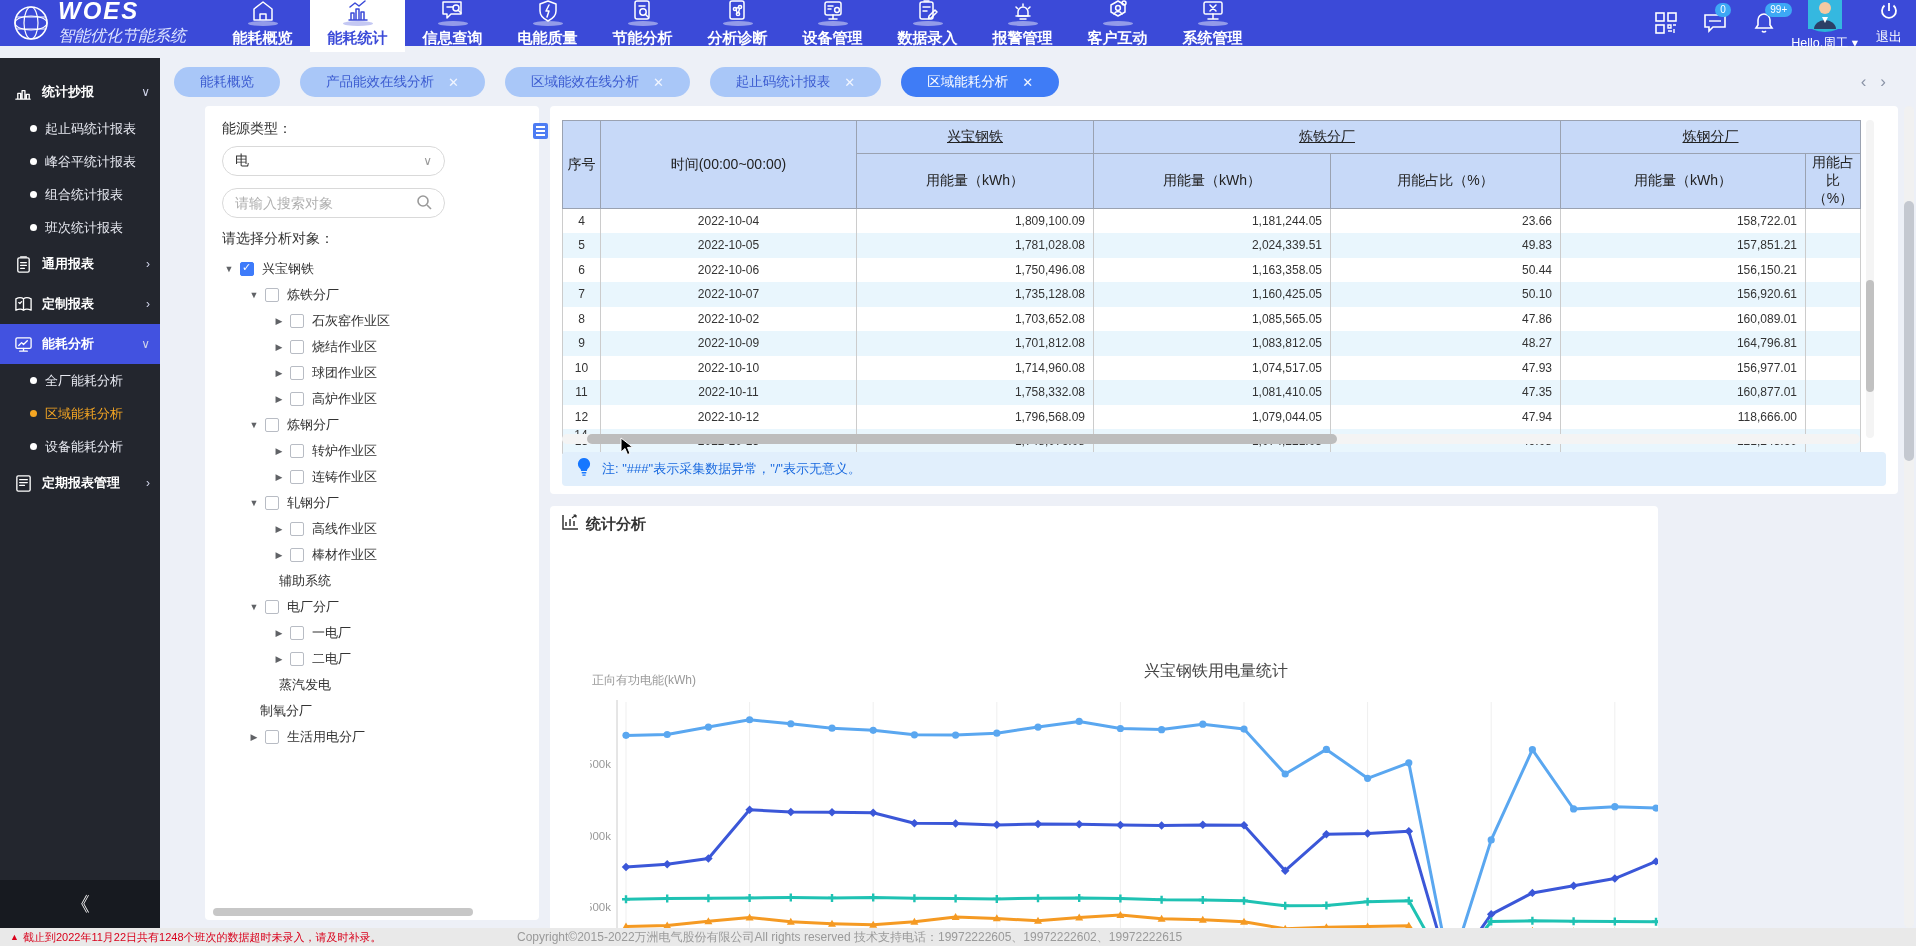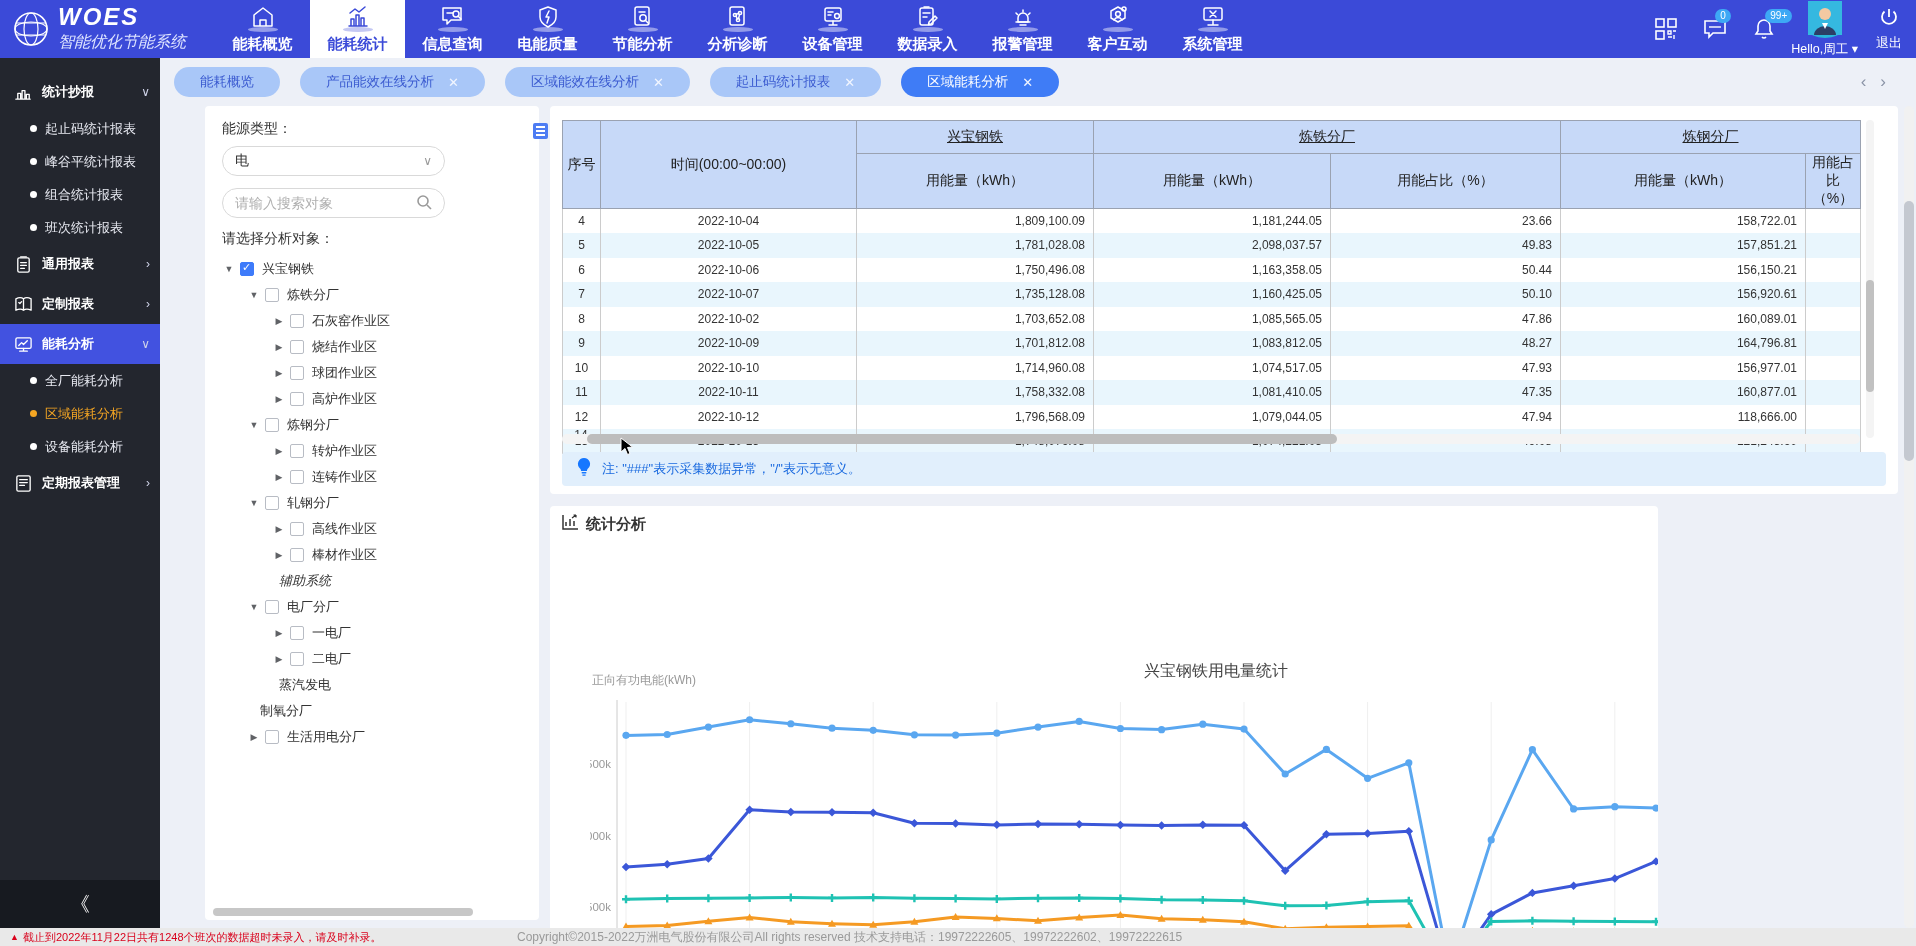--- a/index.html
+++ b/index.html
@@ -2,21 +2,21 @@
 <html><head>
 <meta charset="utf-8">
 <style>
   * { margin:0; padding:0; box-sizing:border-box; }
   html,body { background:#d8dbe2; }
   #root {
     position:relative; width:1916px; height:946px; overflow:hidden;
     font-family:"Liberation Sans","DejaVu Sans",sans-serif; background:#edf0f7; color:#333;
   }
   
-  .topbar { position:absolute; left:0; top:0; width:1916px; height:58px; background:#3b4ad8; display:flex; align-items:center; z-index:30;}
+  .topbar { position:absolute; left:0; top:0; width:1916px; height:46px; background:#3b4ad8; display:flex; align-items:center; z-index:30;}
   .logo { display:flex; align-items:center; width:215px; padding-left:10px; flex:none;}
   .logo-globe { width:42px; height:42px; flex:none;}
   .logo-text { margin-left:6px; color:#fff; }
   .logo-title { font-size:24px; font-weight:bold; font-style:italic; letter-spacing:2px; line-height:24px;}
   .logo-sub { font-size:16px; font-style:italic; color:#dfe5ff; margin-top:3px; white-space:nowrap;}
   .nav { display:flex; height:58px; flex:none;}
   .nav-item { width:95px; height:58px; display:flex; flex-direction:column; align-items:center; justify-content:flex-start; padding-top:4px; color:#fff; cursor:pointer;}
   .nav-item.active { background:#fff; color:#3b4ad8; }
   .nav-icon { width:26px; height:26px; }
   .nav-icon svg { width:26px; height:26px; display:block;}
@@ -473,21 +473,21 @@
           <div class="tree-row" style="padding-left: 51px;">
             <span class="tr-arrow">▶</span>
             <span class="cb"></span>
             <span>高线作业区</span>
           </div>
           <div class="tree-row" style="padding-left: 51px;">
             <span class="tr-arrow">▶</span>
             <span class="cb"></span>
             <span>棒材作业区</span>
           </div>
-          <div class="tree-row" style="padding-left: 45px; font-style: italic;">
+          <div class="tree-row" style="padding-left: 45px;">
             <span class="tr-arrow"></span>
             <span>辅助系统</span>
           </div>
           <div class="tree-row" style="padding-left: 26px;">
             <span class="tr-arrow">▼</span>
             <span class="cb"></span>
             <span>电厂分厂</span>
           </div>
           <div class="tree-row" style="padding-left: 51px;">
             <span class="tr-arrow">▶</span>
@@ -551,21 +551,21 @@
               <td class="r">1,809,100.09</td>
               <td class="r">1,181,244.05</td>
               <td class="r">23.66</td>
               <td class="r">158,722.01</td>
               <td class="r"></td>
             </tr>
             <tr class="even">
               <td class="c">5</td>
               <td class="c">2022-10-05</td>
               <td class="r">1,781,028.08</td>
-              <td class="r">2,098,037.57</td>
+              <td class="r">2,024,339.51</td>
               <td class="r">49.83</td>
               <td class="r">157,851.21</td>
               <td class="r"></td>
             </tr>
             <tr class="odd">
               <td class="c">6</td>
               <td class="c">2022-10-06</td>
               <td class="r">1,750,496.08</td>
               <td class="r">1,163,358.05</td>
               <td class="r">50.44</td>

